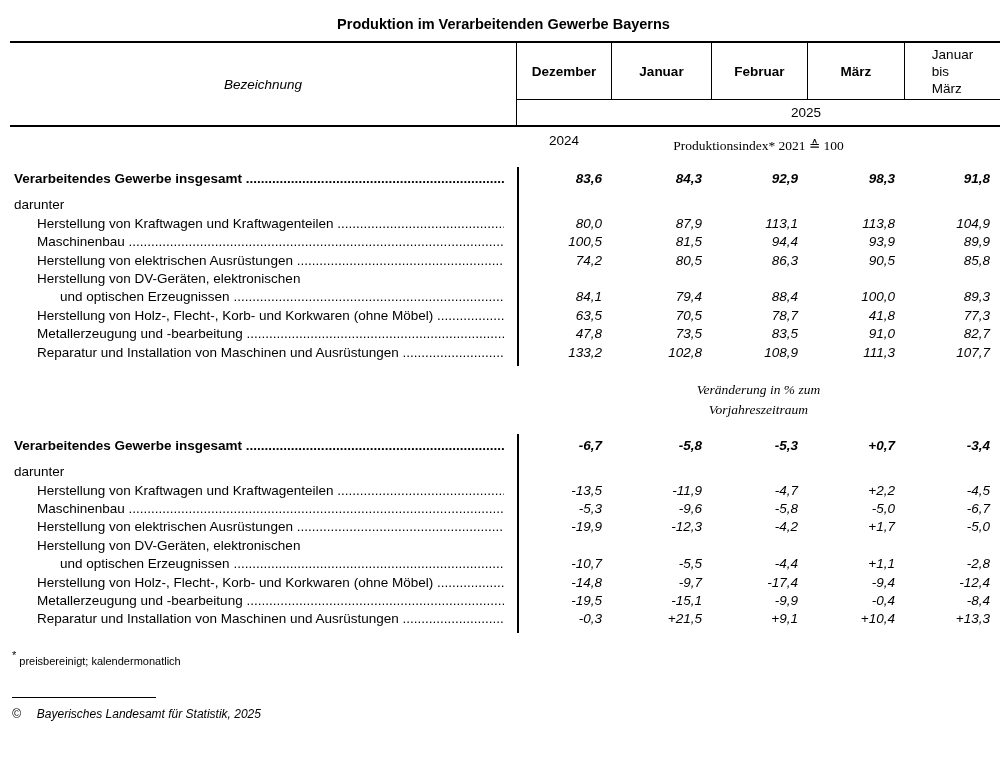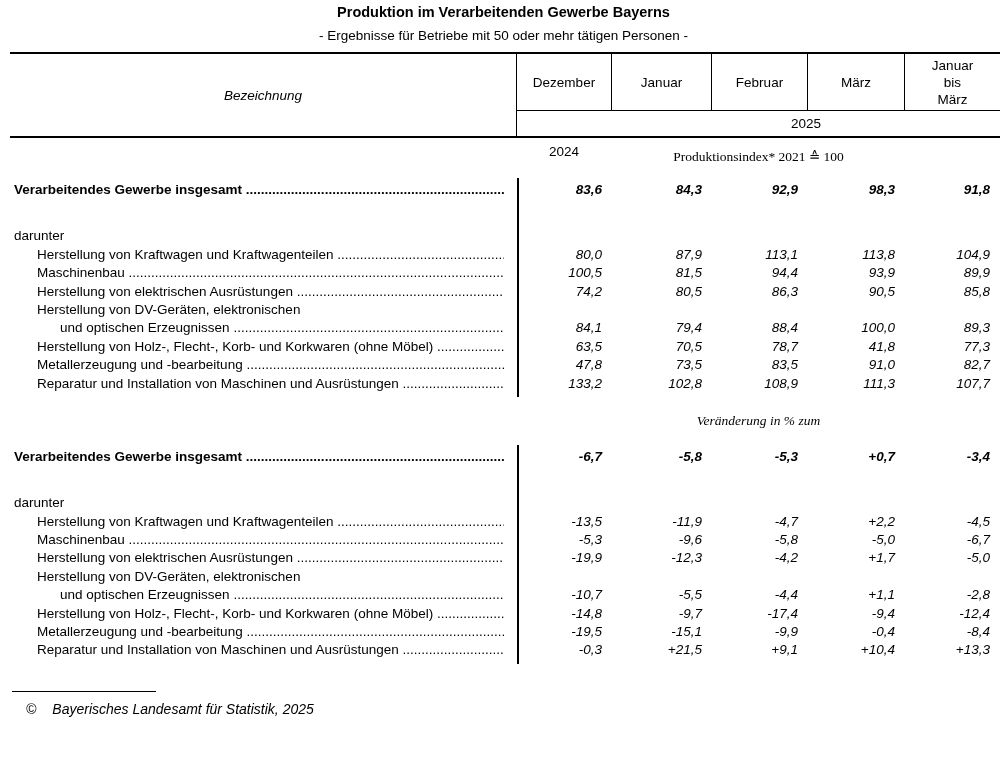--- a/index.html
+++ b/index.html
@@ -7,47 +7,47 @@
   .page {
     position:relative;
     width:1007px; height:757px;
     background:#fff;
     color:#000;
     font-family:"Liberation Sans","DejaVu Sans",sans-serif;
     font-size:13.5px;
     overflow:hidden;
   }
   .title {
-    padding-top:4px;
+    padding-top:16px;
     text-align:center;
     font-size:14.5px;
     font-weight:bold;
   }
   .subtitle {
     margin-top:8px;
     text-align:center;
     font-size:13.5px;
   }
   .table { margin:9px 0 0 10px; width:990px; }
   
   .thead {
     display:grid;
     grid-template-columns:507px 95px 100px 96px 97px 95px;
     grid-template-rows:57px 25px;
     border-top:2px solid #000;
     border-bottom:2px solid #000;
   }
   .thead .cell {
     display:flex; align-items:center; justify-content:center;
-    text-align:center;
+    text-align:left;
     line-height:17px;
   }
   .cell.bez   { grid-row:1 / 3; border-right:1.5px solid #000;font-style:italic; }
   .cell.m     { border-bottom:1px solid #000; }
-  .cell.m.sep { border-right:1.5px solid #000; }
+  .cell.m.sep { border-right:1.5px solid #000;font-weight:bold; }
   .cell.mlast { white-space:pre-line; }
   .cell.y0    { border-right:1.5px solid #000;margin-top:40px; }
   .cell.y1    { grid-column:3 / 7; }
   
   .caption {
     margin-left:507px; width:483px;
     text-align:center;
     line-height:20px;
     font-family:Liberation Serif, serif;
   }
@@ -59,49 +59,48 @@
     content:""; position:absolute;
     left:507px; top:-3px; bottom:-4px;
     width:1.5px; background:#000;
   }
   .row {
     display:grid;
     grid-template-columns:507px 95px 100px 96px 97px 95px;
     line-height:18.4px;
     height:18.4px;
   }
-  .row.gap { margin-top:28px;gap:30px; }
+  .row.gap { margin-top:8px;gap:30px; }
   .row .lbl { padding-right:13px; }
   .row .clip { overflow:hidden; white-space:nowrap; }
   .row.ind0 .lbl { padding-left:4px; }
   .row.ind1 .lbl { padding-left:27px; }
   .row.ind2 .lbl { padding-left:50px; }
   .row .val {
     text-align:right; padding-right:10px;
     font-style:italic;
   }
   .row.total { font-weight:bold; }
   .row.total .val { font-weight:bold; }
   
   .footnote { margin:21px 0 0 12px; font-size:11px; }
   .footnote sup { font-size:11px; position:relative; top:-1px; padding-right:3px; }
   .divider { margin:31px 0 0 12px; width:144px; border-top:1.5px solid #000; }
   .copyright {
-    margin:9px 0 0 26px;
-    font-size:14px; font-style:italic;
+    margin:9px 0 0 12px;
+    font-size:12px; font-style:italic;
   }
   .copyright .sym { margin-right:16px; }
 </style>
 </head>
 <body>
 
 <div class="page">
 
   <div class="title">Produktion im Verarbeitenden Gewerbe Bayerns</div>
-  <div class="subtitle">- Ergebnisse für Betriebe mit 50 oder mehr tätigen Personen -</div>
 
   <div class="table">
 
     <div class="thead">
       <div class="cell bez">Bezeichnung</div>
       <div class="cell m sep">Dezember</div>
       <div class="cell m sep">Januar</div>
       <div class="cell m sep">Februar</div>
       <div class="cell m sep">März</div>
       <div class="cell m mlast">Januar
@@ -225,20 +224,21 @@
     <div class="val">108,9</div>
     <div class="val">111,3</div>
     <div class="val">107,7</div>
   </div>
 </div>
   </div>
 
   <div class="section">
     <div class="caption sec1">
             <div>Veränderung in % zum</div>
+            <div>Vorjahreszeitraum</div>
           </div>
     <div class="rows sec1">
   <div class="row ind0 total">
     <div class="lbl">
       <div class="clip"><span class="txt">Verarbeitendes Gewerbe insgesamt</span><span class="dots"> ............................................................................................................................................................................................................................................................................................................</span></div>
     </div>
     <div class="val">-6,7</div>
     <div class="val">-5,8</div>
     <div class="val">-5,3</div>
     <div class="val">+0,7</div>
@@ -342,18 +342,19 @@
     <div class="val">+9,1</div>
     <div class="val">+10,4</div>
     <div class="val">+13,3</div>
   </div>
 </div>
   </div>
 </div>
 
   </div>
 
+  <div class="footnote"><sup>*</sup><span>preisbereinigt; kalendermonatlich</span></div>
 
   <div class="divider"></div>
 
   <div class="copyright"><span class="sym">©</span><span>Bayerisches Landesamt für Statistik, 2025</span></div>
 
 </div>
 
 </body></html>

